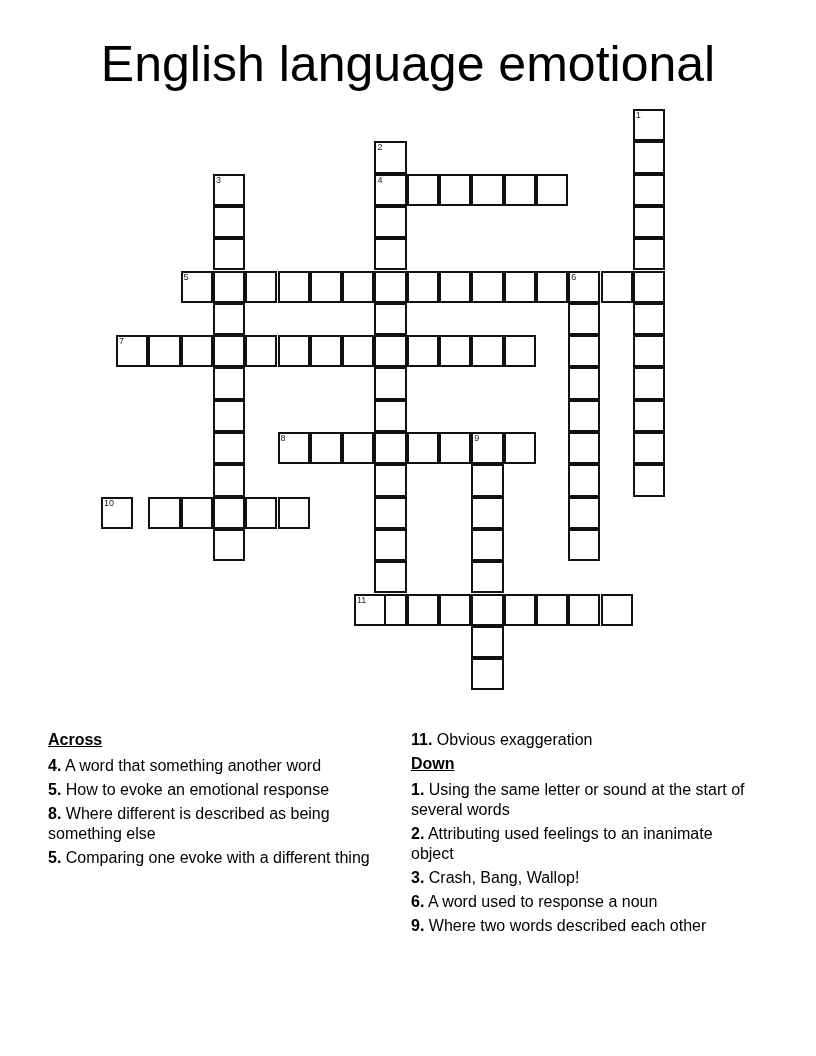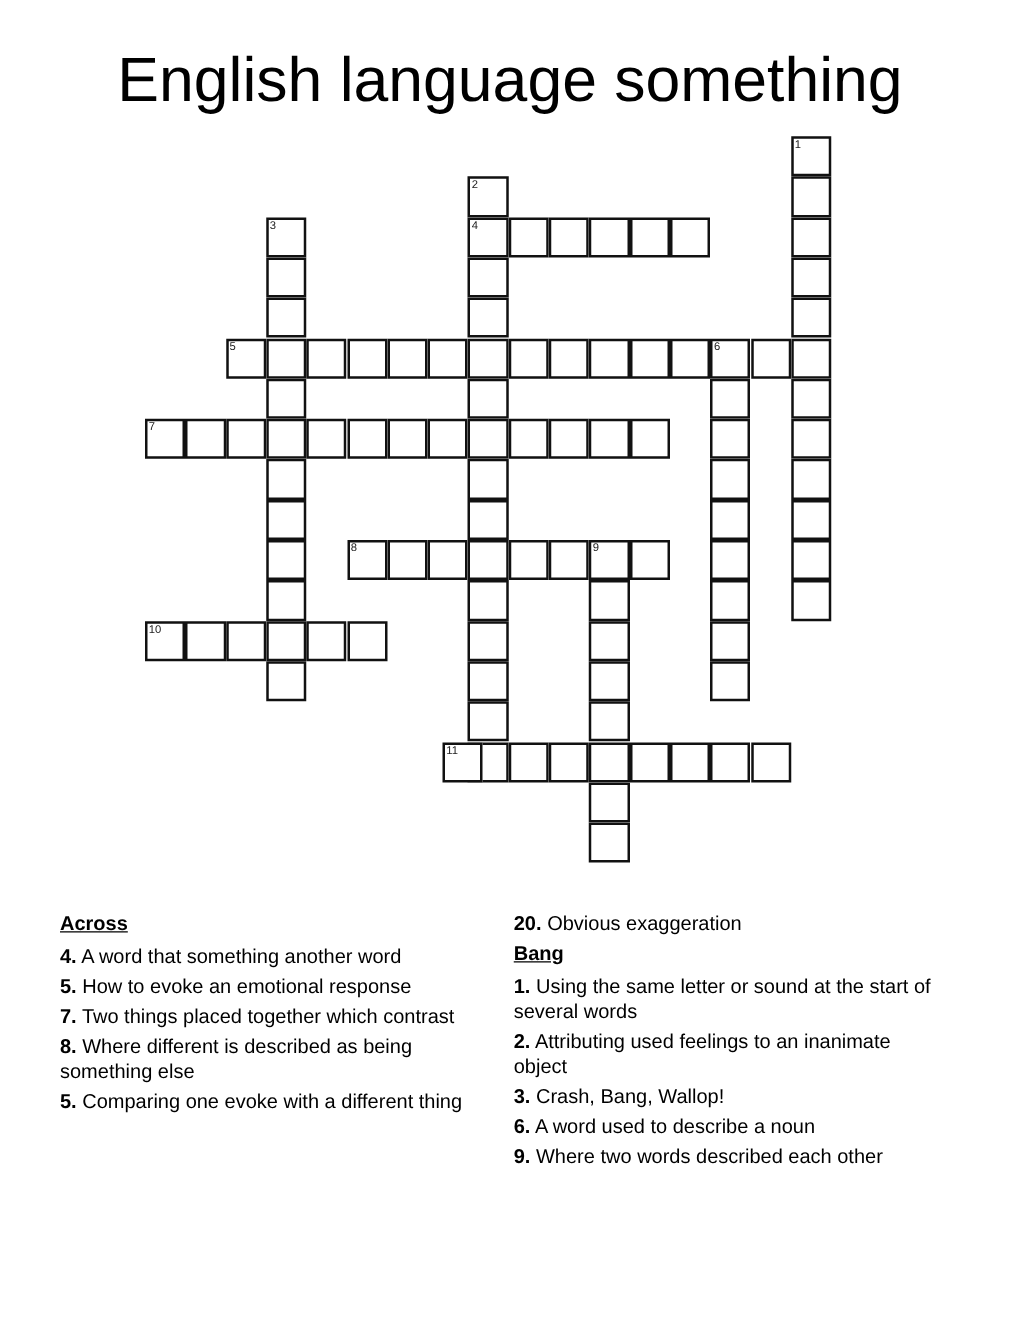--- a/index.html
+++ b/index.html
@@ -16,21 +16,21 @@
   .clues.left { left:48px; width:330px; }
   .clues.right { left:411px; width:340px; }
   .heading { font-weight:bold; text-decoration:underline; margin-bottom:6px; }
   .clue { margin-bottom:4px; }
   .clue .n { font-weight:bold; }
   .clue .t { }
 </style>
 </head>
 <body>
 
-<div class="title">English language something</div>
+<div class="title">English language emotional</div>
 
 <div class="grid" id="grid">
     <div class="cell" style="left: 633.8px; top: 110px;">
       <span class="num">1</span>
     </div>
     <div class="cell" style="left: 633.8px; top: 142.3px;"></div>
     <div class="cell" style="left: 633.8px; top: 174.6px;"></div>
     <div class="cell" style="left: 633.8px; top: 206.9px;"></div>
     <div class="cell" style="left: 633.8px; top: 239.2px;"></div>
     <div class="cell" style="left: 633.8px; top: 271.5px;"></div>
@@ -126,21 +126,21 @@
       <span class="num">9</span>
     </div>
     <div class="cell" style="left: 504.6px; top: 433px;"></div>
     <div class="cell" style="left: 472.3px; top: 465.3px;"></div>
     <div class="cell" style="left: 472.3px; top: 497.6px;"></div>
     <div class="cell" style="left: 472.3px; top: 529.9px;"></div>
     <div class="cell" style="left: 472.3px; top: 562.2px;"></div>
     <div class="cell" style="left: 472.3px; top: 594.5px;"></div>
     <div class="cell" style="left: 472.3px; top: 626.8px;"></div>
     <div class="cell" style="left: 472.3px; top: 659.1px;"></div>
-    <div class="cell" style="left: 117px; top: 497.6px;">
+    <div class="cell" style="left: 102px; top: 497.6px;">
       <span class="num">10</span>
     </div>
     <div class="cell" style="left: 149.3px; top: 497.6px;"></div>
     <div class="cell" style="left: 181.6px; top: 497.6px;"></div>
     <div class="cell" style="left: 246.2px; top: 497.6px;"></div>
     <div class="cell" style="left: 278.5px; top: 497.6px;"></div>
     <div class="cell" style="left: 355px; top: 594.5px;">
       <span class="num">11</span>
     </div>
     <div class="cell" style="left: 407.7px; top: 594.5px;"></div>
@@ -155,52 +155,48 @@
   <div class="heading">Across</div>
   <div class="clue">
     <span class="n">4.</span>
     <span class="t">A word that something another word</span>
   </div>
   <div class="clue">
     <span class="n">5.</span>
     <span class="t">How to evoke an emotional response</span>
   </div>
   <div class="clue">
-    <span class="n">7.</span>
-    <span class="t">Two things placed together which contrast</span>
-  </div>
-  <div class="clue">
     <span class="n">8.</span>
     <span class="t">Where different is described as being something else</span>
   </div>
   <div class="clue">
     <span class="n">5.</span>
     <span class="t">Comparing one evoke with a different thing</span>
   </div>
 </div>
 
 <div class="clues right">
   <div class="clue">
-    <span class="n">20.</span>
+    <span class="n">11.</span>
     <span class="t">Obvious exaggeration</span>
   </div>
-  <div class="heading">Bang</div>
+  <div class="heading">Down</div>
   <div class="clue">
     <span class="n">1.</span>
     <span class="t">Using the same letter or sound at the start of several words</span>
   </div>
   <div class="clue">
     <span class="n">2.</span>
     <span class="t">Attributing used feelings to an inanimate object</span>
   </div>
   <div class="clue">
     <span class="n">3.</span>
     <span class="t">Crash, Bang, Wallop!</span>
   </div>
   <div class="clue">
     <span class="n">6.</span>
-    <span class="t">A word used to describe a noun</span>
+    <span class="t">A word used to response a noun</span>
   </div>
   <div class="clue">
     <span class="n">9.</span>
     <span class="t">Where two words described each other</span>
   </div>
 </div>
 
 </body></html>

